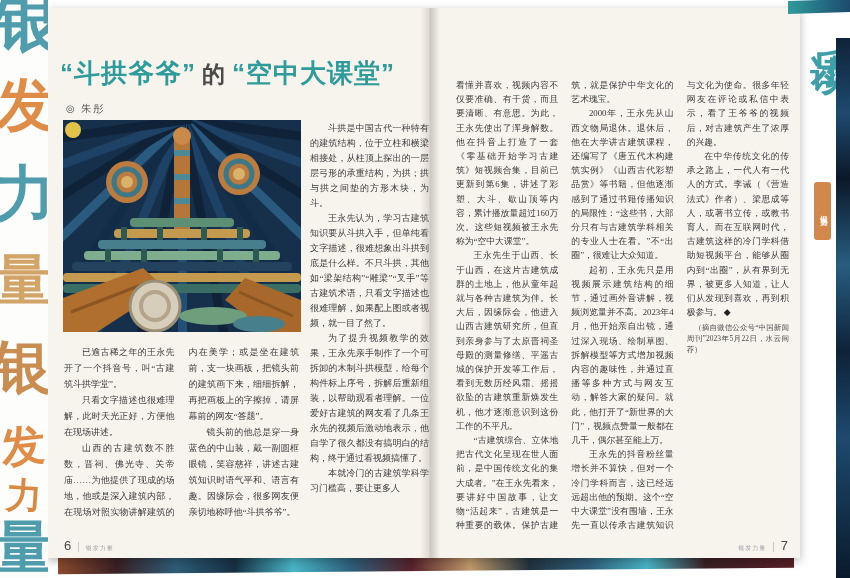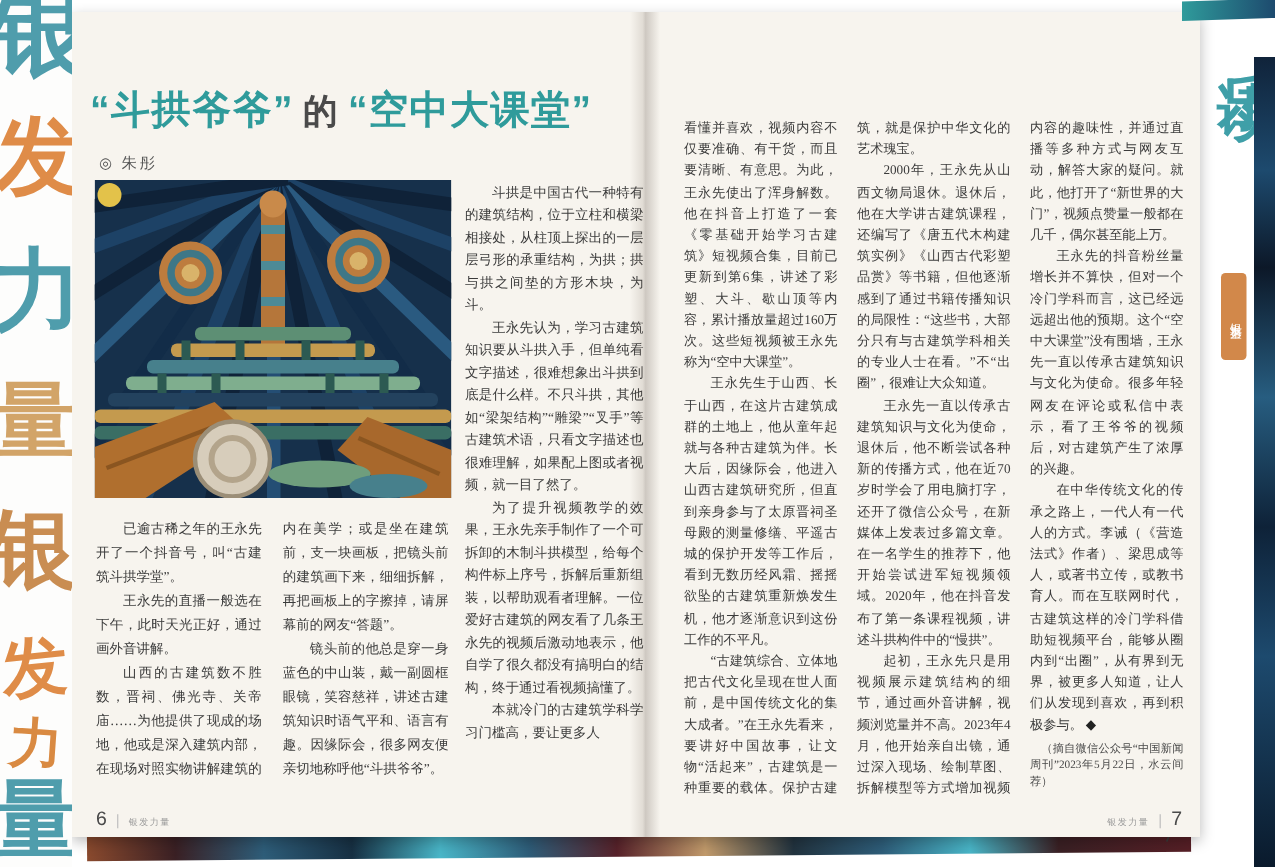--- a/index.html
+++ b/index.html
@@ -187,21 +187,21 @@
           <circle cx="92" cy="186" r="25" fill="#d7cdbb" stroke="#9b8e77" stroke-width="3"></circle>
           <circle cx="92" cy="186" r="14" fill="none" stroke="#b3a48b" stroke-width="4"></circle>
 
           <ellipse cx="150" cy="196" rx="34" ry="9" fill="#6f9e7d"></ellipse>
           <ellipse cx="196" cy="204" rx="26" ry="8" fill="#47808c"></ellipse>
         </svg>
       </div>
 
       <div class="left-bottom bodytext">
         <p>已逾古稀之年的王永先开了一个抖音号，叫“古建筑斗拱学堂”。</p>
-        <p>王永先的直播一般选在下午，此时天光正好，通过画外音讲解。</p>
+        <p>只看文字描述也很难理解，此时天光正好，方便他在现场讲述。</p>
         <p>山西的古建筑数不胜数，晋祠、佛光寺、关帝庙……为他提供了现成的场地，他或是深入建筑内部，在现场对照实物讲解建筑的内在美学；或是坐在建筑前，支一块画板，把镜头前的建筑画下来，细细拆解，再把画板上的字擦掉，请屏幕前的网友“答题”。</p>
         <p>镜头前的他总是穿一身蓝色的中山装，戴一副圆框眼镜，笑容慈祥，讲述古建筑知识时语气平和、语言有趣。因缘际会，很多网友便亲切地称呼他“斗拱爷爷”。</p>
       </div>
 
       <div class="col3 bodytext">
         <p>斗拱是中国古代一种特有的建筑结构，位于立柱和横梁相接处，从柱顶上探出的一层层弓形的承重结构，为拱；拱与拱之间垫的方形木块，为斗。</p>
         <p>王永先认为，学习古建筑知识要从斗拱入手，但单纯看文字描述，很难想象出斗拱到底是什么样。不只斗拱，其他如“梁架结构”“雕梁”“叉手”等古建筑术语，只看文字描述也很难理解，如果配上图或者视频，就一目了然了。</p>
         <p>为了提升视频教学的效果，王永先亲手制作了一个可拆卸的木制斗拱模型，给每个构件标上序号，拆解后重新组装，以帮助观看者理解。一位爱好古建筑的网友看了几条王永先的视频后激动地表示，他自学了很久都没有搞明白的结构，终于通过看视频搞懂了。</p>
         <p>本就冷门的古建筑学科学习门槛高，要让更多人</p>
       </div>
@@ -212,21 +212,20 @@
         <span class="imprint">银发力量</span>
       </div>
     </div>
 
     <div class="page-right">
       <div class="right-text bodytext">
         <p class="cont">看懂并喜欢，视频内容不仅要准确、有干货，而且要清晰、有意思。为此，王永先使出了浑身解数。他在抖音上打造了一套《零基础开始学习古建筑》短视频合集，目前已更新到第6集，讲述了彩塑、大斗、歇山顶等内容，累计播放量超过160万次。这些短视频被王永先称为“空中大课堂”。</p>
         <p>王永先生于山西、长于山西，在这片古建筑成群的土地上，他从童年起就与各种古建筑为伴。长大后，因缘际会，他进入山西古建筑研究所，但直到亲身参与了太原晋祠圣母殿的测量修缮、平遥古城的保护开发等工作后，看到无数历经风霜、摇摇欲坠的古建筑重新焕发生机，他才逐渐意识到这份工作的不平凡。</p>
         <p>“古建筑综合、立体地把古代文化呈现在世人面前，是中国传统文化的集大成者。”在王永先看来，要讲好中国故事，让文物“活起来”，古建筑是一种重要的载体。保护古建筑，就是保护中华文化的艺术瑰宝。</p>
         <p>2000年，王永先从山西文物局退休。退休后，他在大学讲古建筑课程，还编写了《唐五代木构建筑实例》《山西古代彩塑品赏》等书籍，但他逐渐感到了通过书籍传播知识的局限性：“这些书，大部分只有与古建筑学科相关的专业人士在看。”不“出圈”，很难让大众知道。</p>
-        <p>王永先一直以传承古建筑知识与文化为使命，退休后，他不断尝试各种新的传播方式，他在近70岁时学会了用电脑打字，还开了微信公众号，在新媒体上发表过多篇文章。在一名学生的推荐下，他开始尝试进军短视频领域。2020年，他在抖音发布了第一条课程视频，讲述斗拱构件中的“慢拱”。</p>
         <p>起初，王永先只是用视频展示建筑结构的细节，通过画外音讲解，视频浏览量并不高。2023年4月，他开始亲自出镜，通过深入现场、绘制草图、拆解模型等方式增加视频内容的趣味性，并通过直播等多种方式与网友互动，解答大家的疑问。就此，他打开了“新世界的大门”，视频点赞量一般都在几千，偶尔甚至能上万。</p>
         <p>王永先的抖音粉丝量增长并不算快，但对一个冷门学科而言，这已经远远超出他的预期。这个“空中大课堂”没有围墙，王永先一直以传承古建筑知识与文化为使命。很多年轻网友在评论或私信中表示，看了王爷爷的视频后，对古建筑产生了浓厚的兴趣。</p>
         <p><span>在中华传统文化的传承之路上，一代人有一代人的方式。李诫（《营造法式》作者）、梁思成等人，或著书立传，或教书育人。而在互联网时代，古建筑这样的冷门学科借助短视频平台，能够从圈内到“出圈”，从有界到无界，被更多人知道，让人们从发现到喜欢，再到积极参与。</span><span class="endmark">◆</span></p>
         <p class="citation">（摘自微信公众号“中国新闻周刊”2023年5月22日，水云间荐）</p>
       </div>
 
       <div class="footer footer-right">
         <span class="imprint">银发力量</span>
         <span class="fdiv">|</span>
         <span class="pagenum">7</span>

